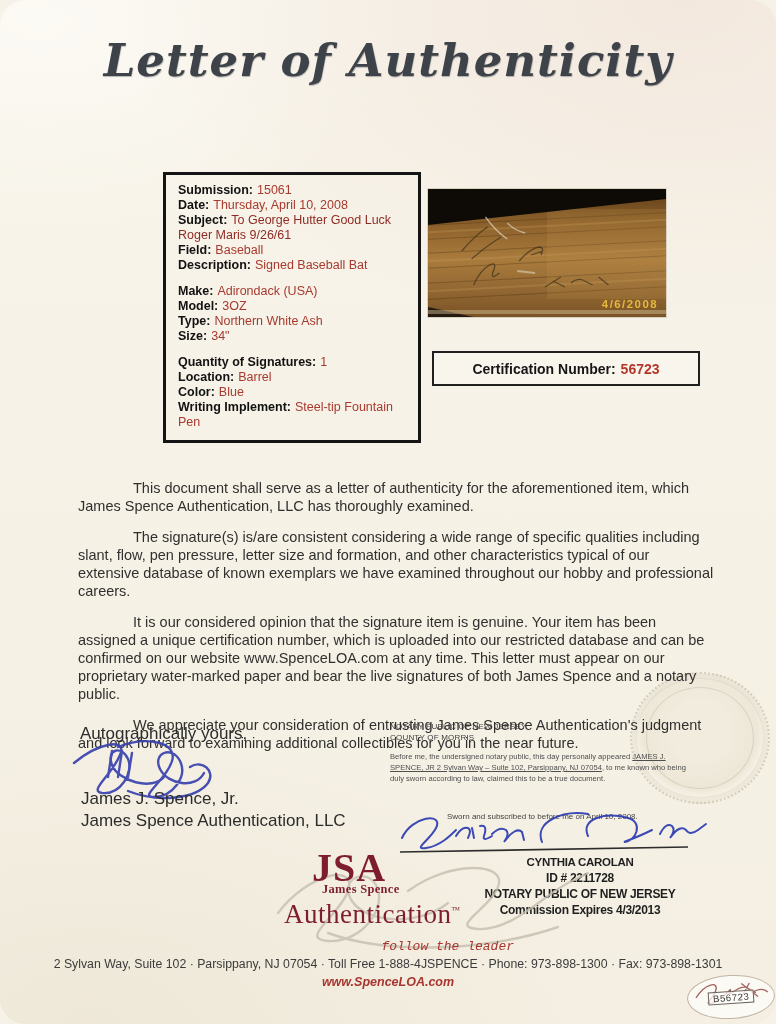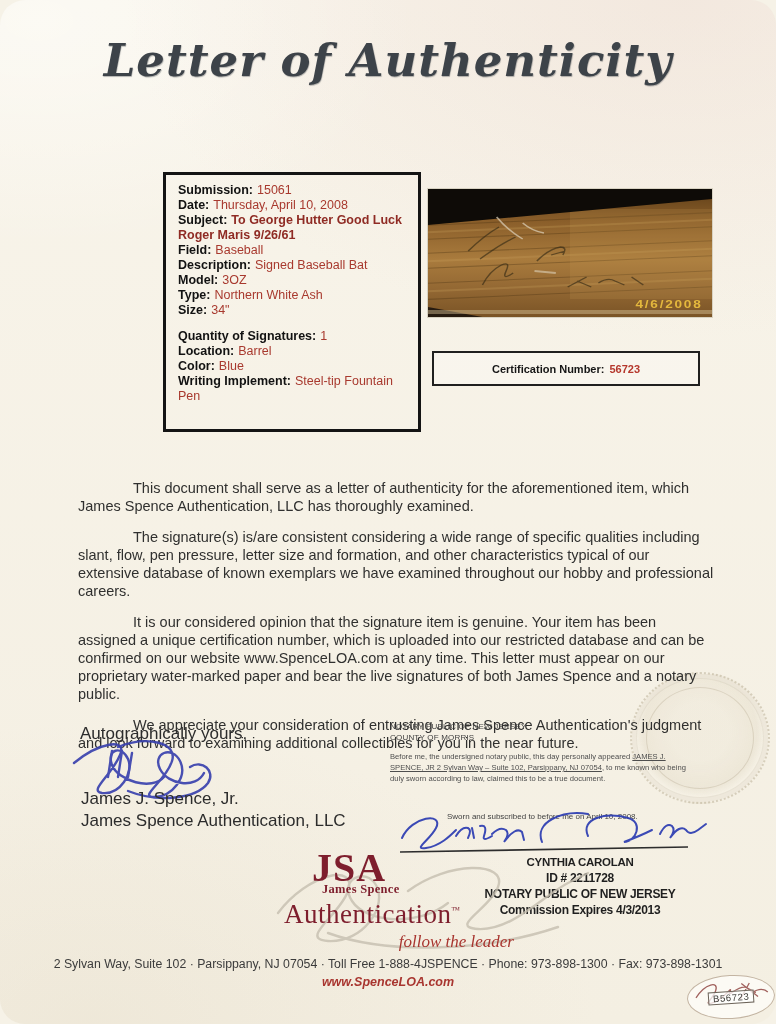--- a/index.html
+++ b/index.html
@@ -32,33 +32,33 @@
   .item-box{
     position:absolute; left:163px; top:172px; width:258px; min-height:260px;
     border:3px solid #141414;
     padding:8px 12px 10px 12px;
     font-size:12.5px; line-height:15px; font-weight:bold;
   }
   .item-box .row{ }
   .item-box .row.mt{ margin-top:11px; }
   .item-box .lbl{ color:#121212; margin-right:4px; }
   .item-box .val{ color:#a8392e; font-weight:normal; }
-  .item-box .row.subject .val{ font-weight:bold; color:#8f2b24; }
+  .item-box .row.subject .val{ font-weight:normal; color:#8f2b24; }
   
   .photo{
-    position:absolute; left:427px; top:188px; width:286px; height:130px;
+    position:absolute; left:427px; top:188px; width:240px; height:130px;
     border:1px solid #d8d2c2; background:#7d5526;
   }
   .photo svg{ display:block; width:100%; height:100%; }
   
   .cert-box{
     position:absolute; left:432px; top:351px; width:268px; height:35px;
     border:2px solid #20201f;
     display:flex; align-items:center; justify-content:center;
-    font-size:11px; font-weight:bold; color:#161616;
+    font-size:14px; font-weight:bold; color:#161616;
     background:rgba(255,255,255,.25);
   }
   .cert-box .num{ color:#b5372c; margin-left:5px; }
   
   .body-text{
     position:absolute; left:78px; top:479px; width:636px;
     font-size:14.5px; line-height:18px; color:#30302f;
   }
   .body-text p{ text-indent:55px; margin-bottom:13px; }
   
@@ -88,22 +88,22 @@
   .jsa-name{
     font-family:"Liberation Serif", serif; font-weight:bold;
     font-size:12.5px; color:#7e1e2d; margin-left:38px; margin-top:-4px; letter-spacing:.3px;
   }
   .jsa-word{
     font-family:"Liberation Serif", serif;
     font-size:27px; line-height:27px; color:#7e1e2d; margin-top:0px; letter-spacing:.5px;
   }
   .jsa-word sup{ font-size:9px; }
   .jsa-tagline{
-    font-family:Liberation Serif, serif; font-style:italic;
-    font-size:17px; color:#a8352f; text-align:right; margin-top:4px; padding-right:10px;
+    font-family:Liberation Mono, monospace; font-style:italic;
+    font-size:13px; color:#a8352f; text-align:right; margin-top:11px; padding-right:10px;
   }
   
   .seal{
     position:absolute; left:630px; top:672px; width:140px; height:132px;
     border-radius:50%;
     border:2px dotted rgba(172,159,132,.42);
     box-shadow: inset 0 0 0 4px rgba(243,238,226,.5), inset 0 0 0 5px rgba(180,168,142,.18);
     background:radial-gradient(circle at 50% 45%, rgba(226,216,194,.16) 30%, rgba(209,198,172,.22) 58%, transparent 66%);
     z-index:0;
   }
@@ -143,20 +143,21 @@
   <div class="seal"></div>
 
   <div class="title">Letter of Authenticity</div>
 
   <div class="item-box">
     <div class="row"><span class="lbl">Submission:</span><span class="val">15061</span></div>
     <div class="row"><span class="lbl">Date:</span><span class="val">Thursday, April 10, 2008</span></div>
     <div class="row subject"><span class="lbl">Subject:</span><span class="val">To George Hutter Good Luck Roger Maris 9/26/61</span></div>
     <div class="row"><span class="lbl">Field:</span><span class="val">Baseball</span></div>
     <div class="row"><span class="lbl">Description:</span><span class="val">Signed Baseball Bat</span></div>
+    <div class="row mt"><span class="lbl">Make:</span><span class="val">Adirondack (USA)</span></div>
     <div class="row"><span class="lbl">Model:</span><span class="val">3OZ</span></div>
     <div class="row"><span class="lbl">Type:</span><span class="val">Northern White Ash</span></div>
     <div class="row"><span class="lbl">Size:</span><span class="val">34"</span></div>
     <div class="row mt"><span class="lbl">Quantity of Signatures:</span><span class="val">1</span></div>
     <div class="row"><span class="lbl">Location:</span><span class="val">Barrel</span></div>
     <div class="row"><span class="lbl">Color:</span><span class="val">Blue</span></div>
     <div class="row"><span class="lbl">Writing Implement:</span><span class="val">Steel-tip Fountain Pen</span></div>
   </div>
 
   <div class="photo">

